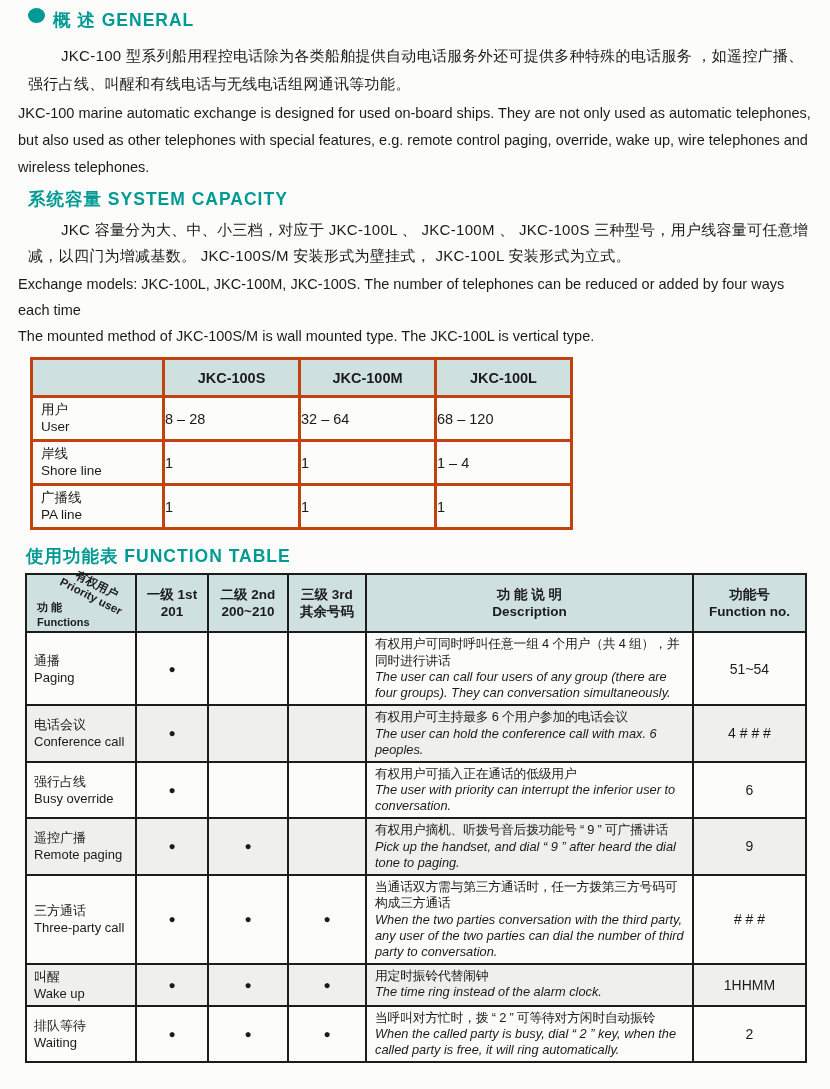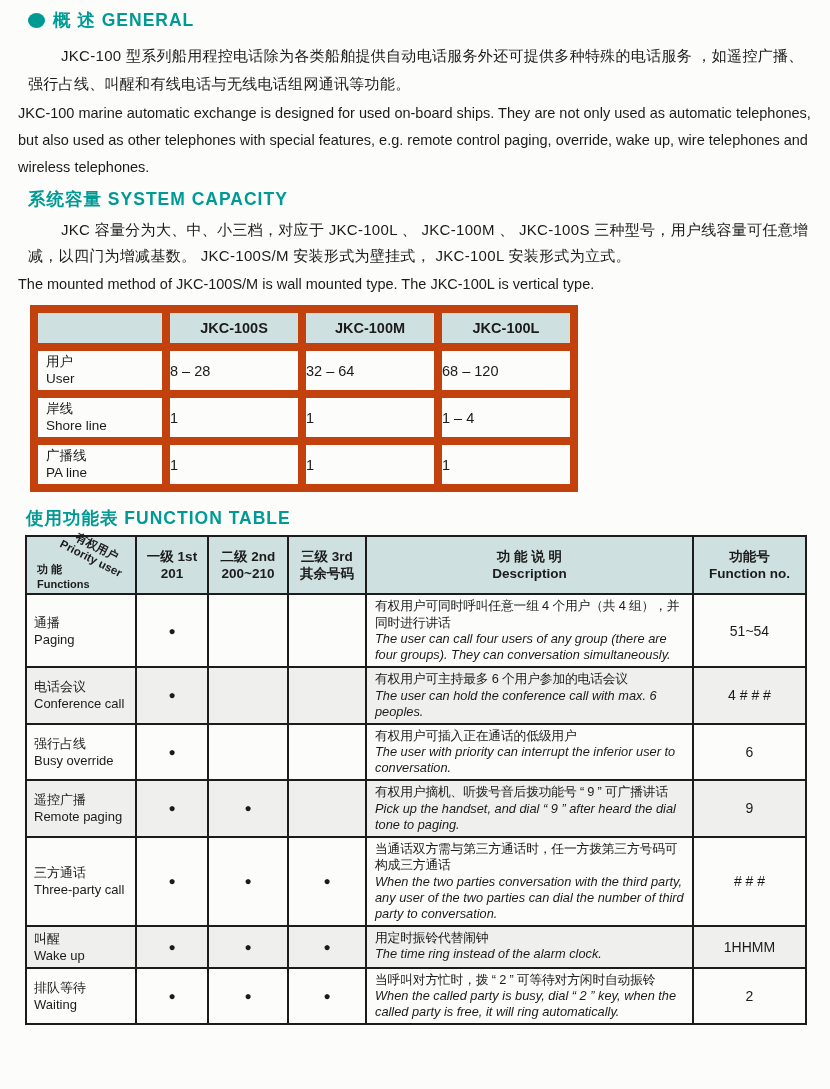--- a/index.html
+++ b/index.html
@@ -7,38 +7,38 @@
   body {
     height:1089px; overflow:hidden;
     background:#fcfcfb; color:#1b1b1b;
     font-family:"Liberation Sans","DejaVu Sans",sans-serif;
     padding:8px 14px 0 18px;
   }
   
   .sec-head {
     color:#009a94; font-size:17.5px; font-weight:bold;
     letter-spacing:1px; margin:0 0 10px 10px;
-    display:flex; align-items:center; gap:8px;
+    display:flex; align-items:flex-start; gap:8px;
   }
   .sec-head.no-bullet { margin-left:10px; }
   .bullet {
     width:17px; height:15px; border-radius:50%;
     background:#009a94; display:inline-block; flex:0 0 auto;
   }
   
   .para-zh {
     font-size:15px; line-height:28px; text-indent:2.2em;
     margin:0 4px 2px 10px; letter-spacing:.3px;
   }
   .para-en { font-size:14.5px; line-height:27px; margin:0 0 2px 0; }
   .para-en2 { font-size:14.5px; line-height:26px; margin:0; }
   
   table { border-collapse:collapse; }
   .cap-table { margin:8px 0 14px 12px; }
-  .cap-table th, .cap-table td { border:8px solid #c2410c;margin-top:36px; }
+  .cap-table th, .cap-table td { border:3px solid #c2410c;margin-top:36px; }
   .cap-table th {
     background:#cfe0e0; height:38px; font-size:14.5px;
     font-weight:bold; text-align:center;
   }
   .cap-table td.lbl { padding:3px 4px 3px 8px; font-size:13.5px; line-height:16.5px; }
   .cap-table td.val { font-size:14.5px; height:44px; }
   
   .fn-table { margin:4px 0 0 7px; }
   .fn-table th, .fn-table td { border:2px solid #1c1c1c; }
   .fn-table thead th {
@@ -81,20 +81,21 @@
   </h1>
 
   <p class="para-zh">JKC-100 型系列船用程控电话除为各类船舶提供自动电话服务外还可提供多种特殊的电话服务 ，如遥控广播、强行占线、叫醒和有线电话与无线电话组网通讯等功能。</p>
   <p class="para-en">JKC-100 marine automatic exchange is designed for used on-board ships. They are not only used as automatic telephones, but also used as other telephones with special features, e.g. remote control paging, override, wake up, wire telephones and wireless telephones.</p>
 
   <h2 class="sec-head no-bullet" style="margin-top:6px; margin-bottom:6px;">
     <span>系统容量 SYSTEM CAPACITY</span>
   </h2>
 
   <p class="para-zh" style="line-height:26px;">JKC 容量分为大、中、小三档，对应于 JKC-100L 、 JKC-100M 、 JKC-100S 三种型号，用户线容量可任意增减，以四门为增减基数。 JKC-100S/M 安装形式为壁挂式， JKC-100L 安装形式为立式。</p>
+  <p class="para-en2">Exchange models: JKC-100L, JKC-100M, JKC-100S. The number of telephones can be reduced or added  by four ways each time</p>
   <p class="para-en2">The mounted method of JKC-100S/M is wall mounted type. The JKC-100L is vertical type.</p>
 
   <table class="cap-table">
     <colgroup>
         <col style="width:132px">
         <col style="width:136px">
         <col style="width:136px">
         <col style="width:136px">
       </colgroup>
     <thead>

